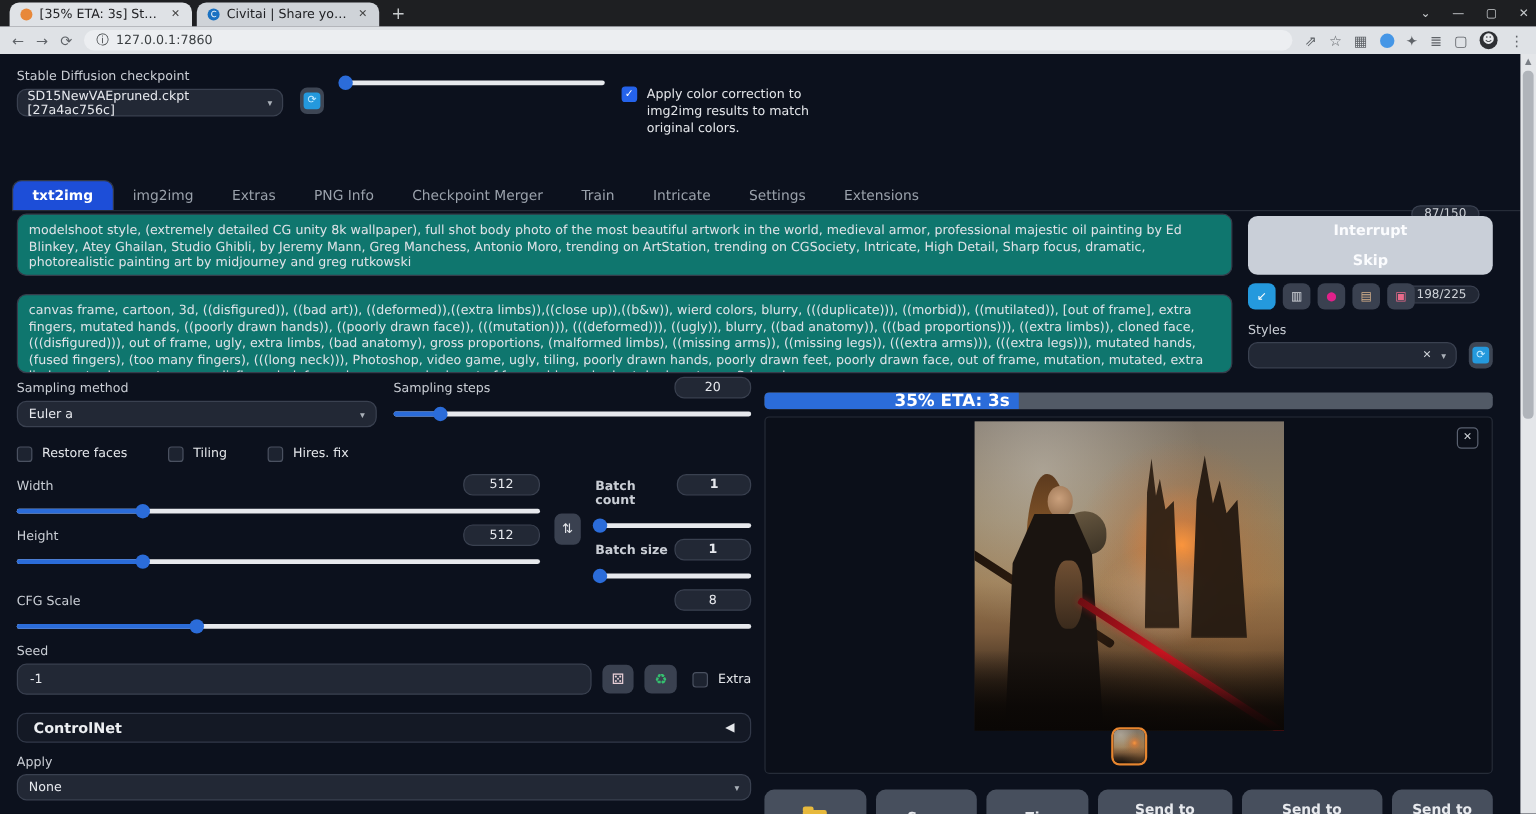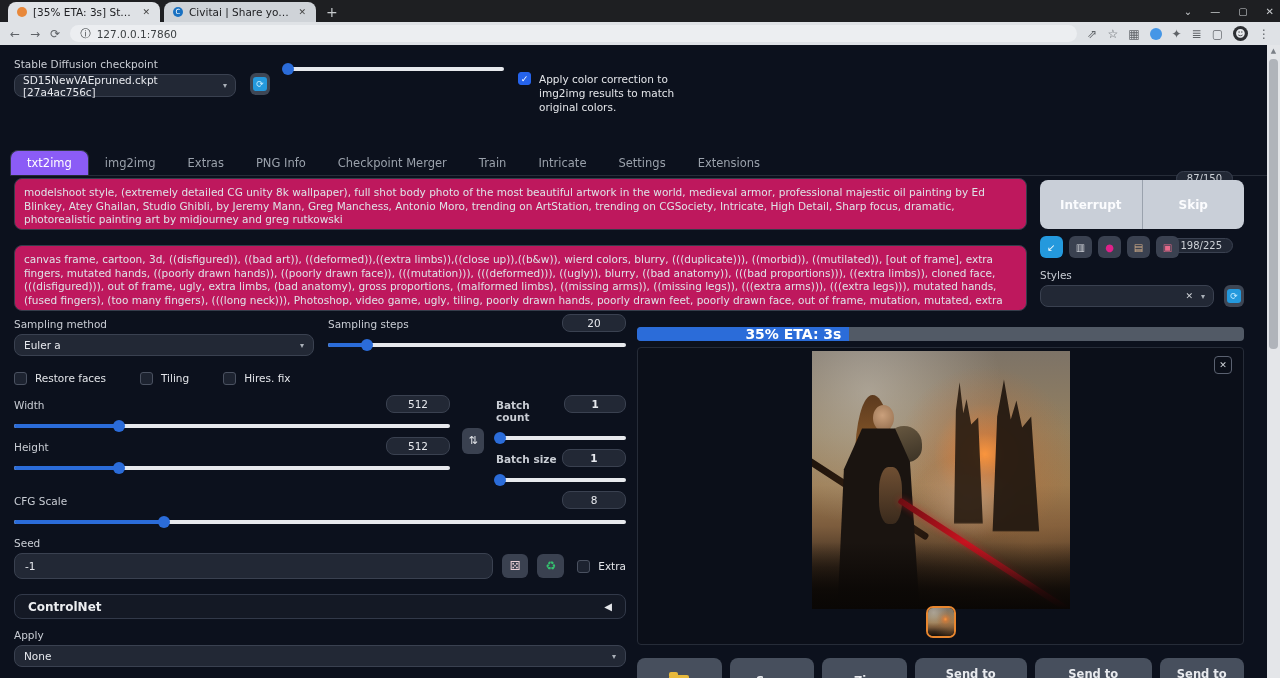--- a/index.html
+++ b/index.html
@@ -55,36 +55,36 @@
   .slider .fill { position:absolute; left:0; top:0; bottom:0; background:#2b6cd9; border-radius:2px; }
   .slider .handle { position:absolute; top:-4px; width:12px; height:12px; border-radius:50%; background:#2b6cd9; }
   .chk-row { display:flex; gap:8px; align-items:flex-start; }
   .chk { width:13px; height:13px; border-radius:3px; flex:none; border:1px solid #4a5160; background:#1d2330; }
   .chk.on { background:#2563eb; border-color:#2563eb; color:#fff; font-size:9px; text-align:center; line-height:13px; }
   .chk-lab { font-size:10.5px; color:#e3e5e9; line-height:1.35; }
 
   .tabnav { position:absolute; top:106px; left:10px; right:0; height:25px; border-bottom:1px solid #262c38;
     display:flex; align-items:flex-end; }
   .tab { padding:5px 16px; font-size:11.5px; color:#9aa1ab; }
-  .tab.active { background:#8b5cf6; color:#fff; font-weight:normal; border-radius:8px 8px 0 0;
+  .tab.active { background:#1d4ed8; color:#fff; font-weight:bold; border-radius:8px 8px 0 0;
     border:1px solid #323949; border-bottom:none; }
 
   
   .promptzone { position:absolute; top:133px; left:14px; width:1013px; }
   .ta { position:relative; width:100%; padding:7px 9px; font-size:10.5px; line-height:1.3; color:#dfe2e7;
-    background:#be185d; border:1px solid #363d4b; border-radius:8px; overflow:hidden; }
+    background:#0f766e; border:1px solid #363d4b; border-radius:8px; overflow:hidden; }
   .ta.pos { height:52px; }
   .ta.neg { height:66px; margin-top:15px; }
   .counter { position:absolute; right:34px; background:#222835; border:1px solid #3a4150; border-radius:9px;
     padding:1px 10px; font-size:10px; color:#cdd1d7; }
   .counter.c1 { top:126px; }
   .counter.c2 { top:193px; }
 
   .rightctl { position:absolute; top:135px; left:1040px; width:204px; }
-  .stopbtns { display:flex; height:49px; background:#c9cfd8; border-radius:8px; overflow:hidden; }
+  .stopbtns { display:flex; height:49px; background:#c9cfd8; border-radius:8px; overflow:hidden;flex-direction:column; }
   .stopbtns .half { flex:1; display:flex; align-items:center; justify-content:center; font-size:12px;
     font-weight:bold; color:#fbfcfe; }
   .stopbtns .div { width:1px; background:#9aa2ad; }
   .mini-row { display:flex; gap:6px; margin-top:7px; }
   .mini { width:23px; height:22px; background:#3a4150; border-radius:6px; display:flex; align-items:center;
     justify-content:center; font-size:10px; color:#d6d9de; }
   .mini.blue { background:#2499dd; color:#fff; }
   .styles-lab { margin-top:11px; }
   .styles-row { display:flex; gap:10px; align-items:center; }
   .styles-dd { flex:1; height:22px; display:flex; align-items:center; padding:0 8px; }

